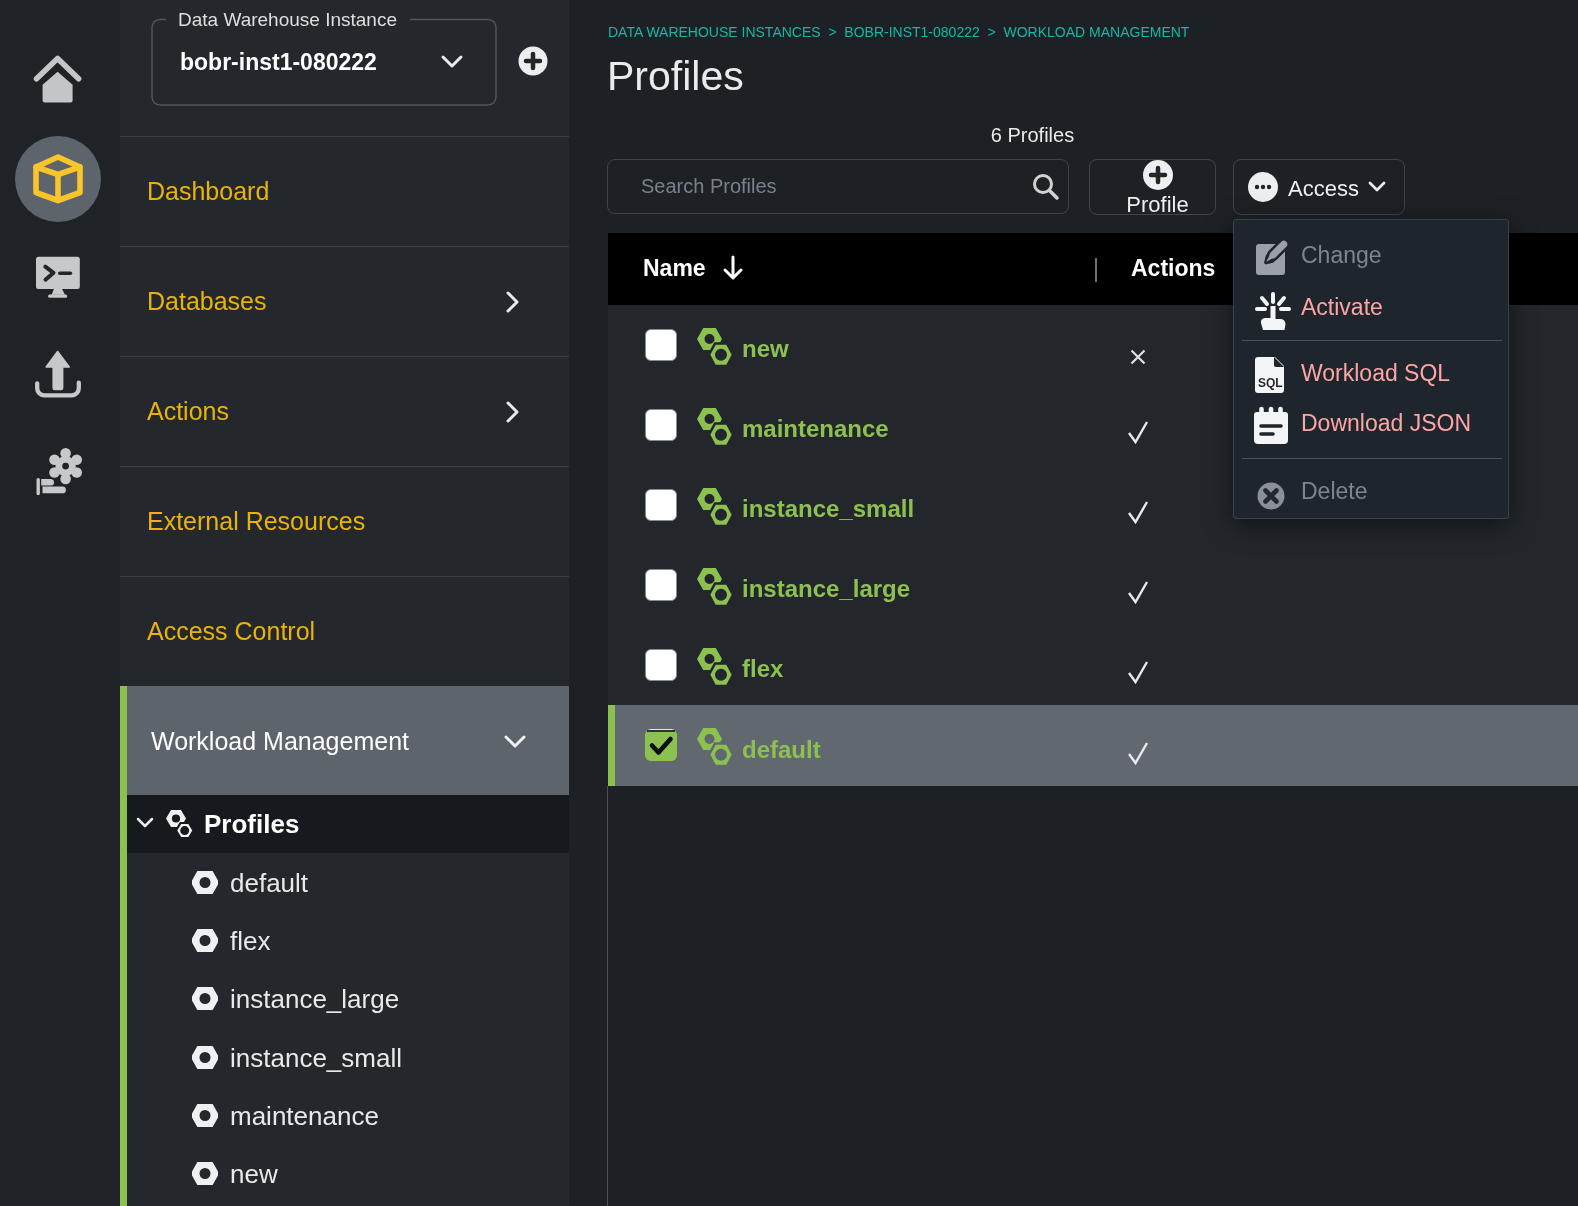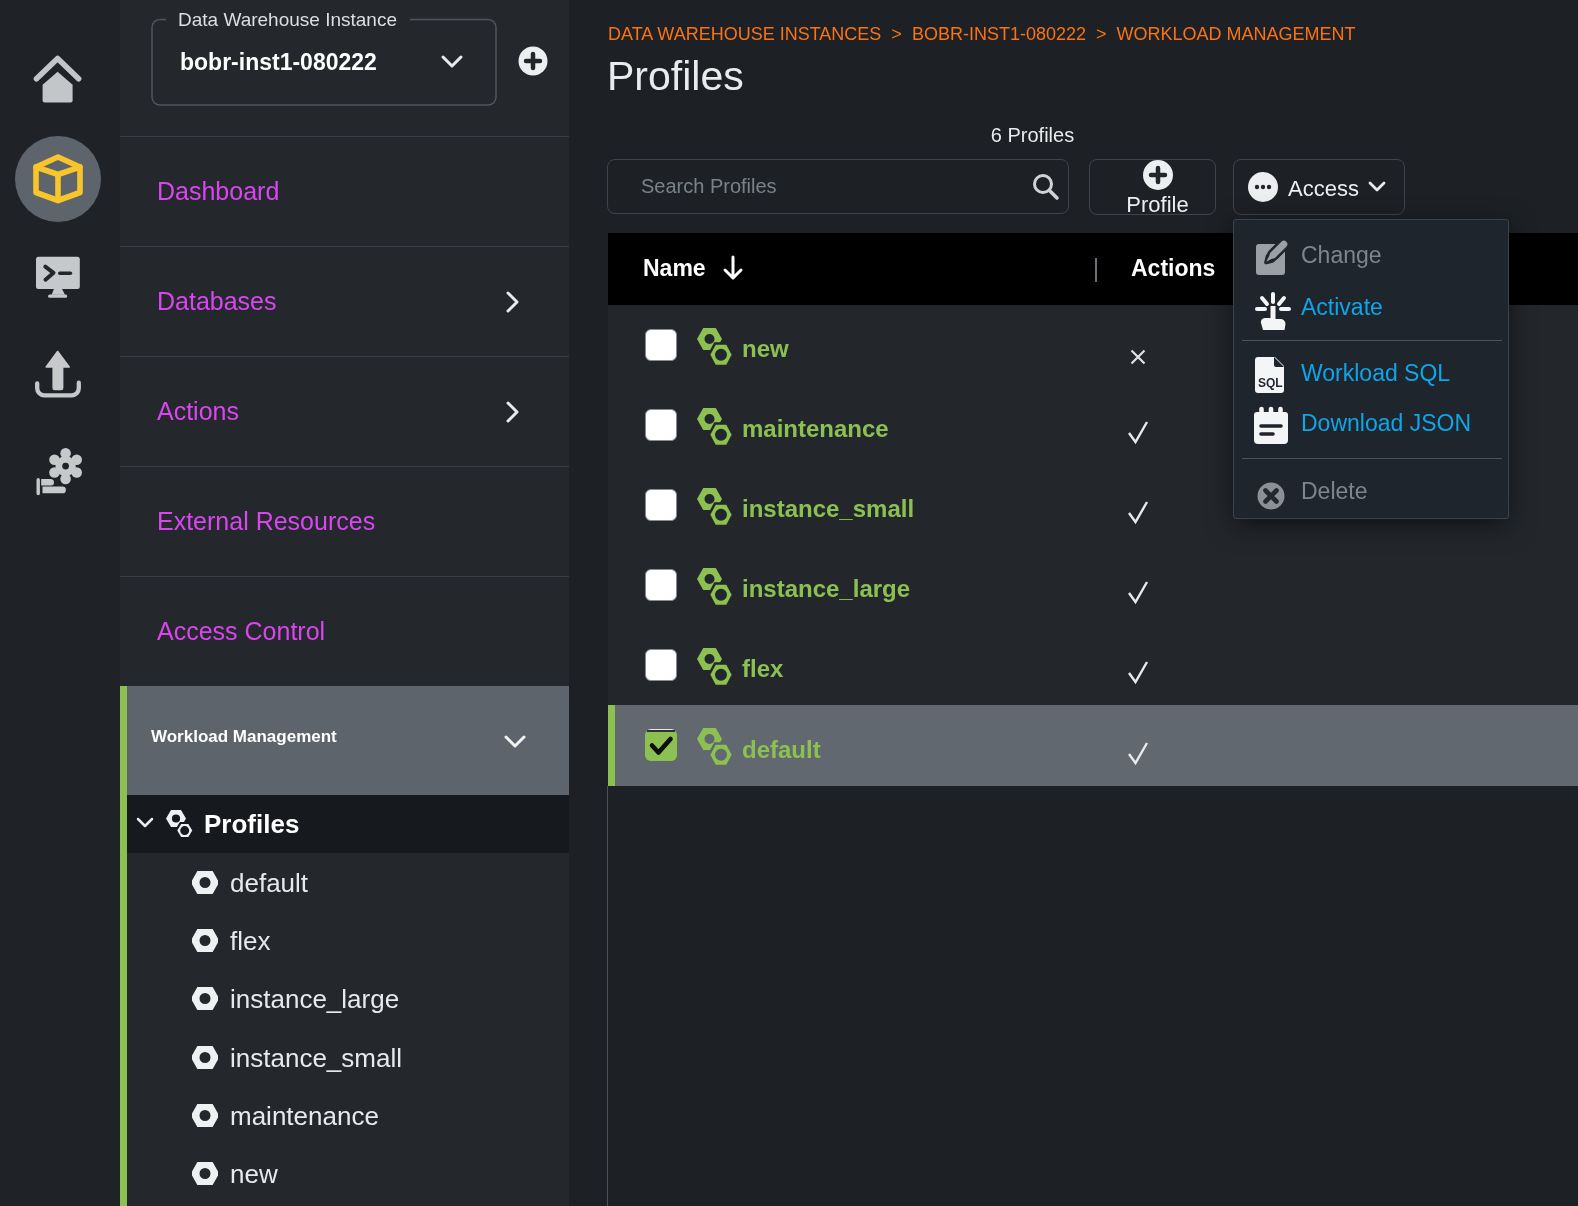--- a/index.html
+++ b/index.html
@@ -7,31 +7,31 @@
     font-family:"Liberation Sans", sans-serif; will-change:transform; }
   .abs { position:absolute; }
   body { position:relative; }
 
   
   #rail { left:0; top:0; width:120px; height:1206px; background:#1f2327; }
 
   
   #sidebar { left:120px; top:0; width:449px; height:1206px; background:#24282d; }
   .sep { position:absolute; left:0; width:449px; height:1px; background:#3a3f45; }
-  .mitem { position:absolute; left:37px; color:#d946ef; font-size:25px;text-align:right; }
+  .mitem { position:absolute; left:27px; color:#eab308; font-size:25px;text-align:right; }
   .chevR { position:absolute; left:385px; }
   #wmrow { position:absolute; left:0; top:686px; width:449px; height:109px; background:#5d646b; }
   #profrow { position:absolute; left:0; top:795px; width:449px; height:58px; background:#16191d; }
   .subitem { position:absolute; left:110px; color:#e7e9eb; font-size:26px; }
   .subhex { position:absolute; left:72px; }
   #greenbar { position:absolute; left:0; top:686px; width:7px; height:520px; background:#8cc152; }
 
   
   #main { left:569px; top:0; width:1009px; height:1206px; }
-  #crumb { position:absolute; left:39px; top:24px; color:#f97316; font-size:18px; }
+  #crumb { position:absolute; left:39px; top:24px; color:#14b8a6; font-size:14px; }
   #title { position:absolute; left:38px; top:53px; color:#e9ebec; font-size:41px; }
   #count { position:absolute; left:39px; top:124px; width:849px; text-align:center; color:#e9ebec; font-size:20px; }
   #search { position:absolute; left:38px; top:159px; width:462px; height:55px; border:1px solid #3d444b;
      border-radius:8px; color:#79828a; font-size:20px; line-height:53px; padding-left:33px; }
   .btn { position:absolute; top:159px; height:56px; border:1px solid #3d444b; border-radius:8px;
      color:#eceef0; font-size:22px; display:flex; align-items:center; }
   #btnProfile { left:520px; width:127px;flex-direction:column; }
   #btnActions { left:664px; width:172px; }
   .wcirc { width:30px; height:30px; background:#eceeef; border-radius:50%; position:relative; flex:none; }
 
@@ -42,21 +42,21 @@
   .row { position:absolute; left:0; width:970px; height:80px; }
   .cb { position:absolute; left:37px; top:24px; width:32px; height:32px; background:#fff; border-radius:6px; border:1px solid #878d92;}
   .rhex { position:absolute; left:89px; top:21px; }
   .rname { position:absolute; left:134px; color:#8cc152; font-size:24px; font-weight:bold; }
   #selrow { background:#62686f; }
   #tline { position:absolute; left:38px; top:786px; width:1px; height:420px; background:#4a5157; }
 
   
   #menu { position:absolute; left:664px; top:219px; width:276px; height:300px; background:#1f252c;
       border:1px solid #3a424a; border-radius:3px; box-shadow:0 6px 26px rgba(0,0,0,0.55); }
-  .mi { position:absolute; left:67px; font-size:23px; color:#0ea5e9; }
+  .mi { position:absolute; left:67px; font-size:23px; color:#fca5a5; }
   .mi.dis { color:#7e858c; }
   .msep { position:absolute; left:8px; width:260px; height:1px; background:#49515a; }
   .mico { position:absolute; left:19px; }
 </style>
 </head>
 <body>
 <svg width="0" height="0" style="position:absolute">
   <defs>
 
     <path id="hexnut" fill-rule="evenodd" d="M6.5 0 h13 L26 11.5 19.5 23 h-13 L0 11.5 Z M13 5 a6.5 6.5 0 1 0 0 13 a6.5 6.5 0 1 0 0 -13 Z"></path>
@@ -138,21 +138,21 @@
   <div class="sep" style="top:356px"></div>
   <div class="mitem" style="top:397px">Actions</div>
   <svg class="chevR" style="top:400px" width="16" height="24">
       <path d="M3 3 l9 9 -9 9" fill="none" stroke="#e8eaec" stroke-width="3" stroke-linecap="round" stroke-linejoin="round"></path>
     </svg>
   <div class="sep" style="top:466px"></div>
   <div class="mitem" style="top:507px">External Resources</div>
   <div class="sep" style="top:576px"></div>
   <div class="mitem" style="top:617px">Access Control</div>
   <div id="wmrow">
-      <span style="position:absolute;left:31px;top:41px;color:#fff;font-size:17px;font-weight:bold">Workload Management</span>
+      <span style="position:absolute;left:31px;top:41px;color:#fff;font-size:25px;font-weight:normal">Workload Management</span>
     <svg style="position:absolute;left:383px;top:48px" width="24" height="16">
         <path d="M3 3 l9 9 9 -9" fill="none" stroke="#f0f2f3" stroke-width="3" stroke-linecap="round" stroke-linejoin="round"></path>
       </svg>
   </div>
   <div id="profrow">
     <svg style="position:absolute;left:16px;top:22px" width="18" height="14">
         <path d="M2 2 l7 7 7 -7" fill="none" stroke="#e8eaec" stroke-width="2.5" stroke-linecap="round" stroke-linejoin="round"></path>
       </svg>
     <svg style="position:absolute;left:46px;top:14px" width="32" height="32" viewBox="0 0 32 32">
       <g fill="#eef0f1">

